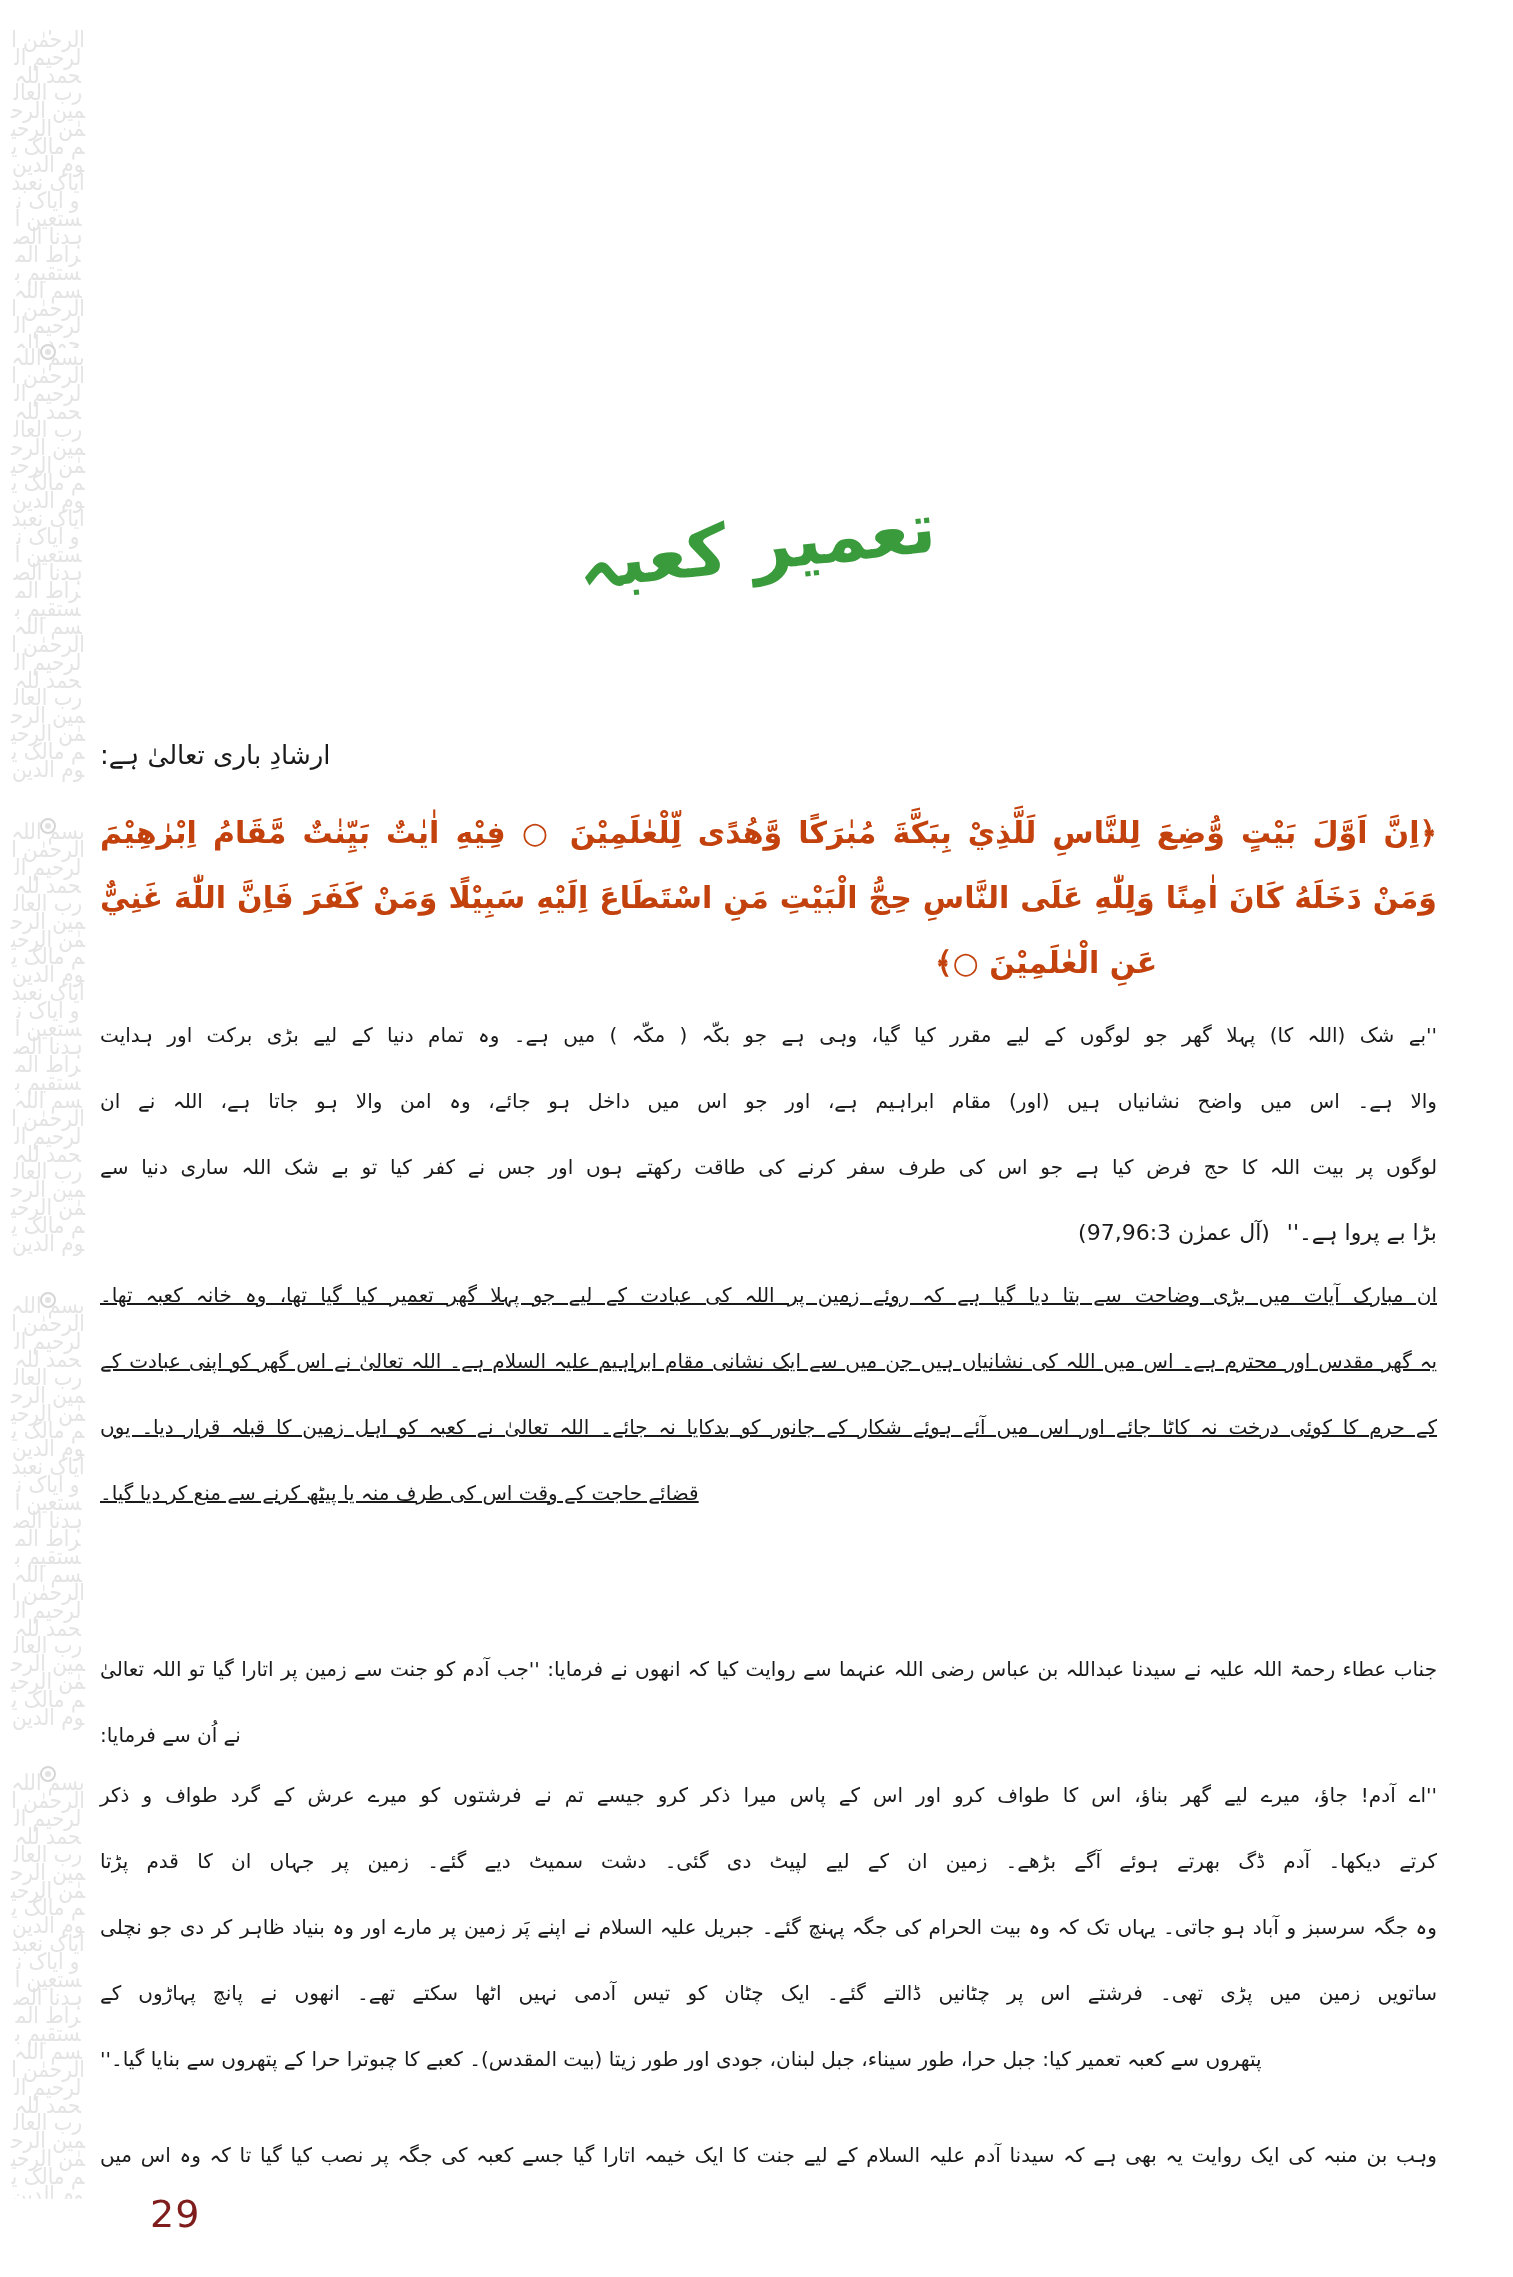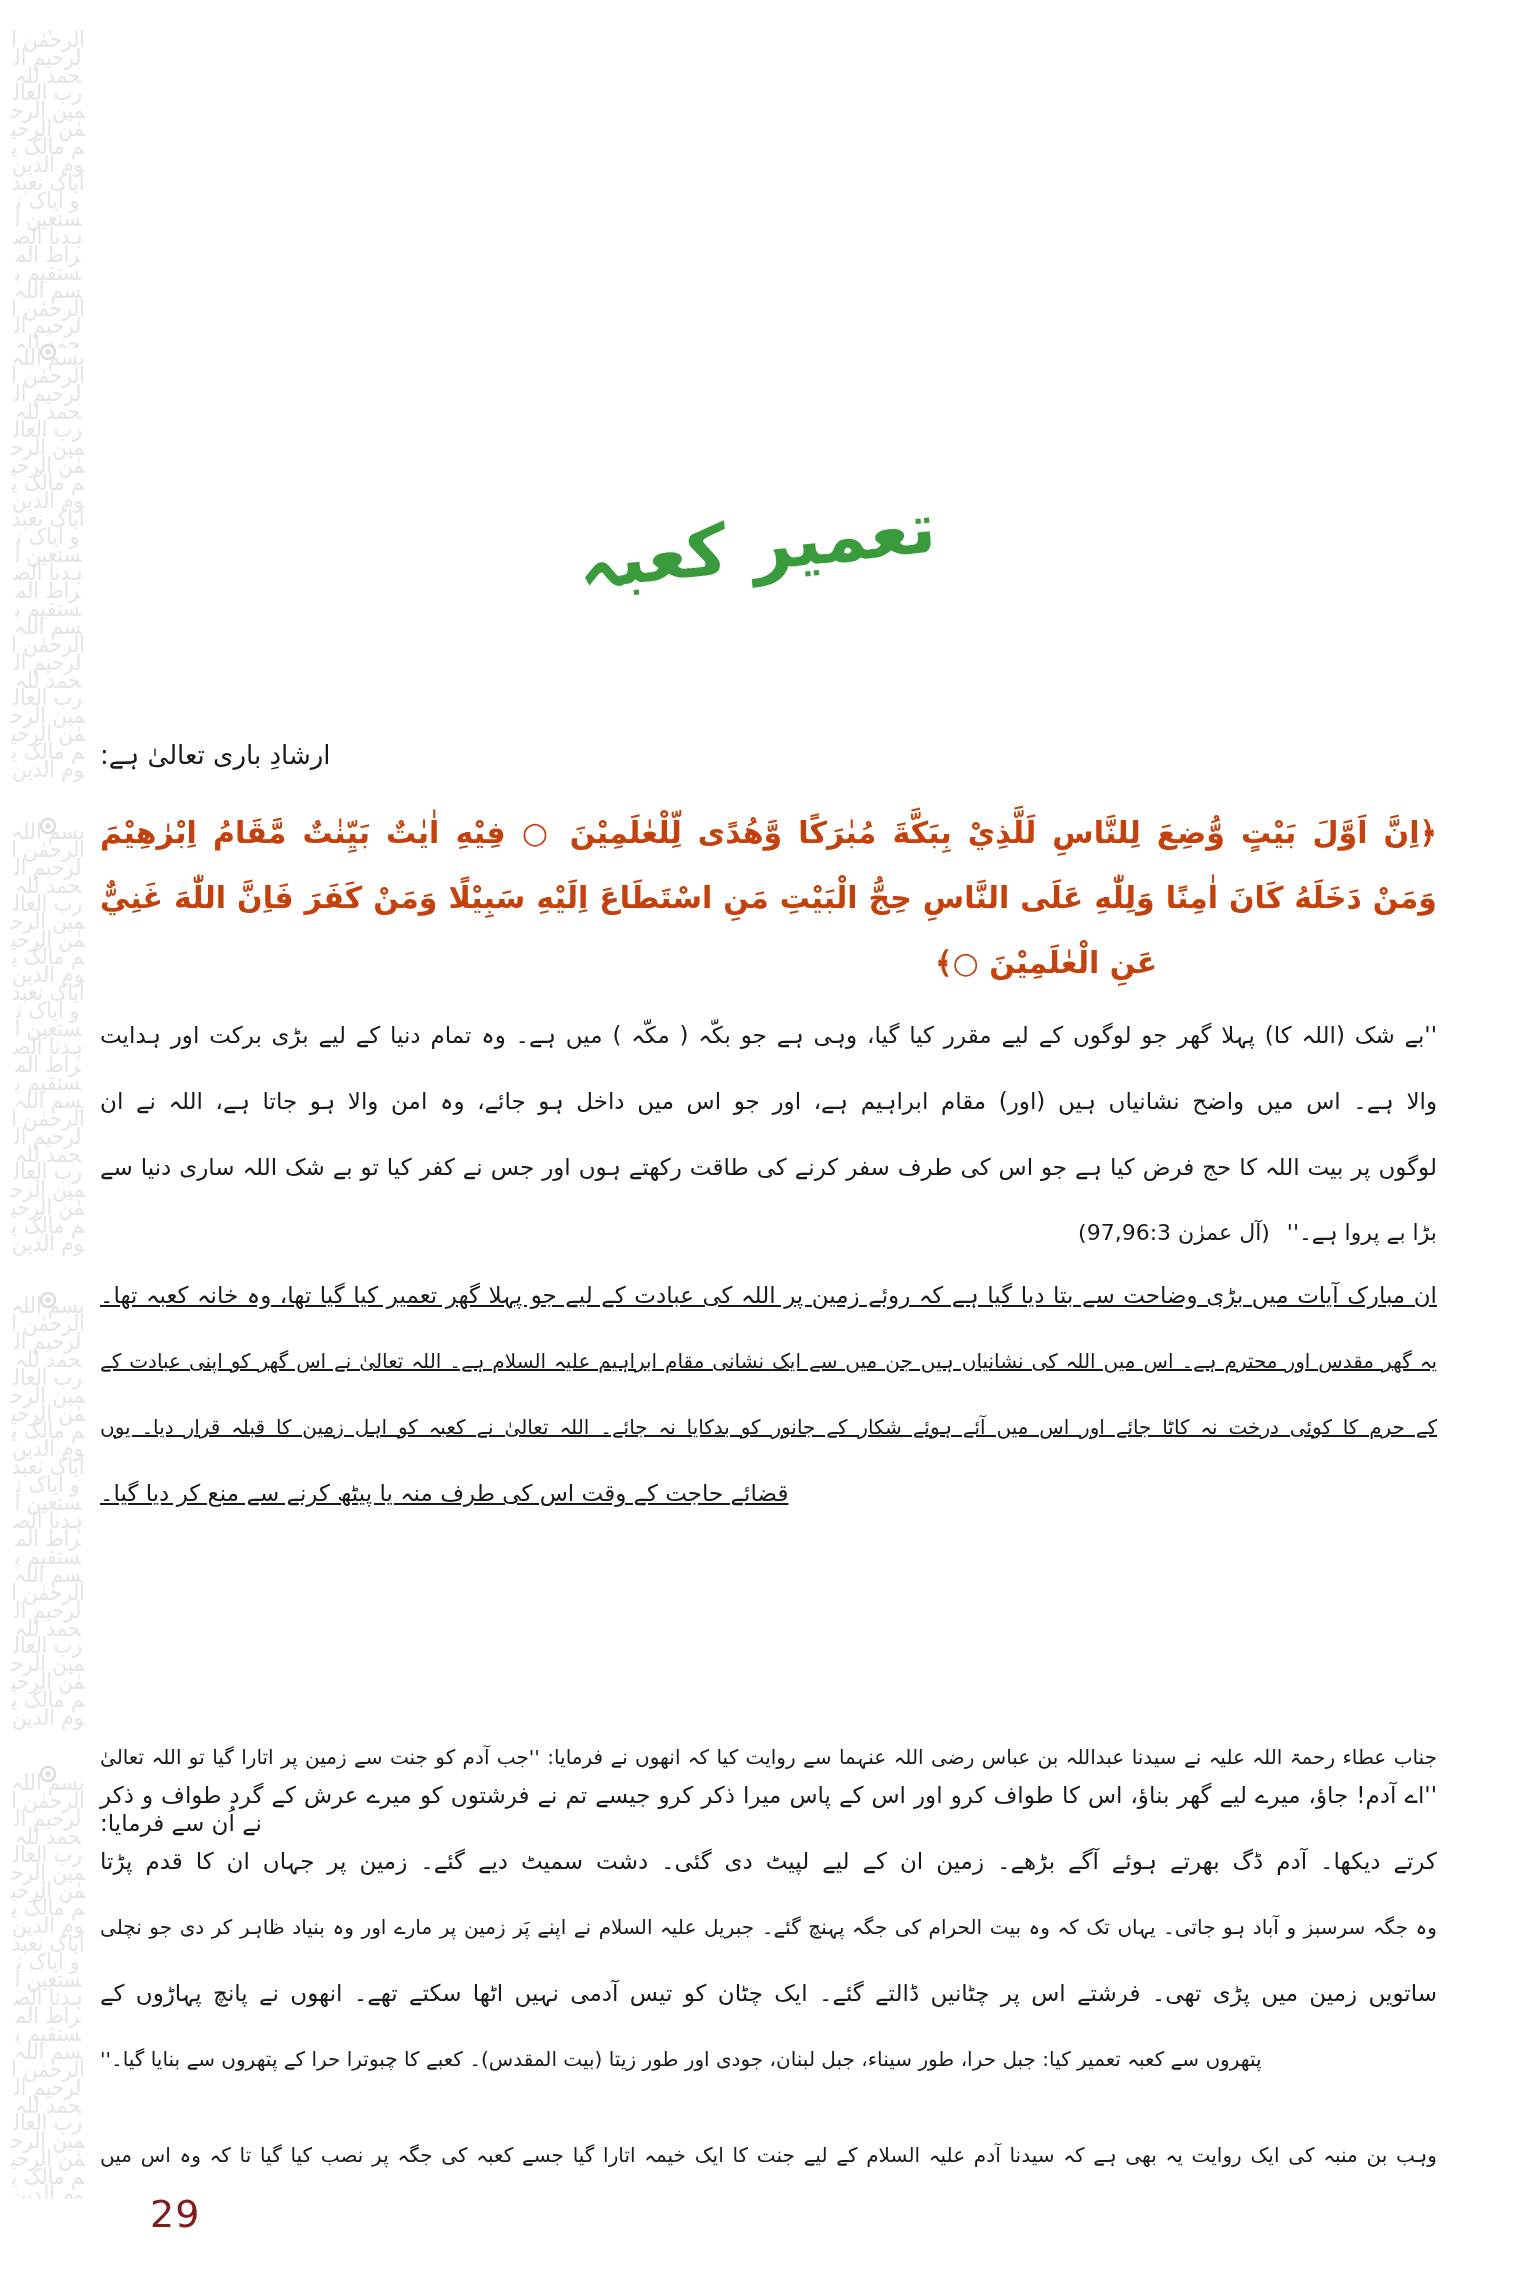--- a/index.html
+++ b/index.html
@@ -48,27 +48,27 @@
     transform:rotate(-6deg);
     letter-spacing:2px;
   }
   
   .col{position:absolute;left:100px;width:1337px;}
   .intro{top:740px;text-align:left;font-size:26px;}
   .verse{top:800px;color:#c2410c;font-weight:bold;}
   .verse .ln{font-size:30px;height:65px;}
   .trans{top:1002px;}
   .p2{top:1262px;text-decoration:underline;}
-  .p3{top:1724px;}
+  .p3{top:1636px;}
   .p4{top:1762px;}
   .p5{top:2122px;}
   .ln{
     direction:rtl;
     height:66px;line-height:66px;
-    font-size:23px;
+    font-size:20px;
     text-align:justify;
     text-align-last:justify;
     white-space:normal;
     overflow:visible;
   }
   .sm{font-size:20px;}
   .left-last{text-align:left;text-align-last:left;}
   .verse-end{padding-left:835px;}
   .ref-line{
     direction:rtl;height:66px;line-height:66px;font-size:22px;

